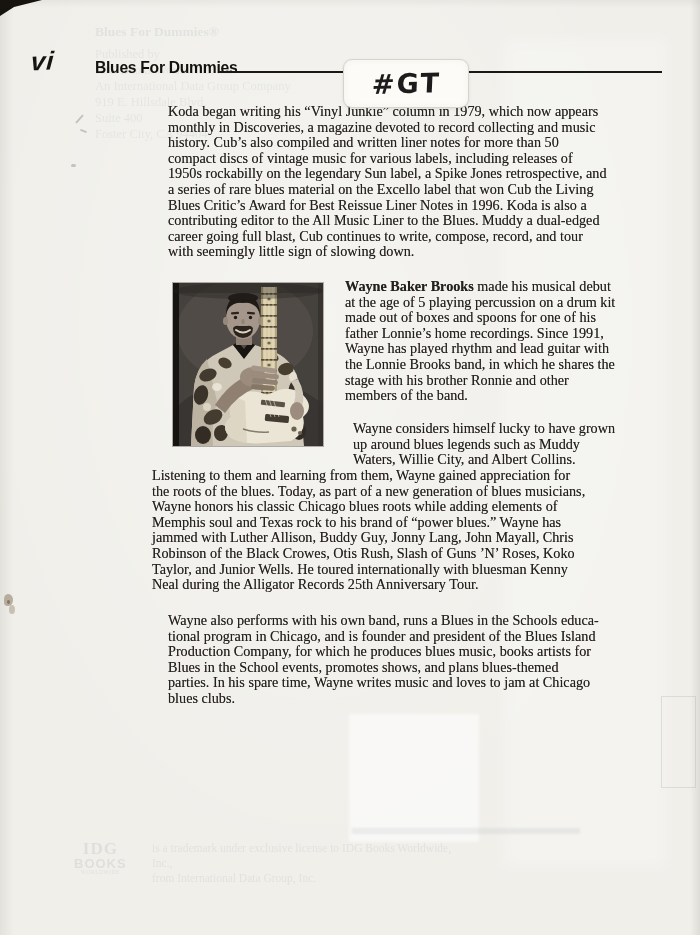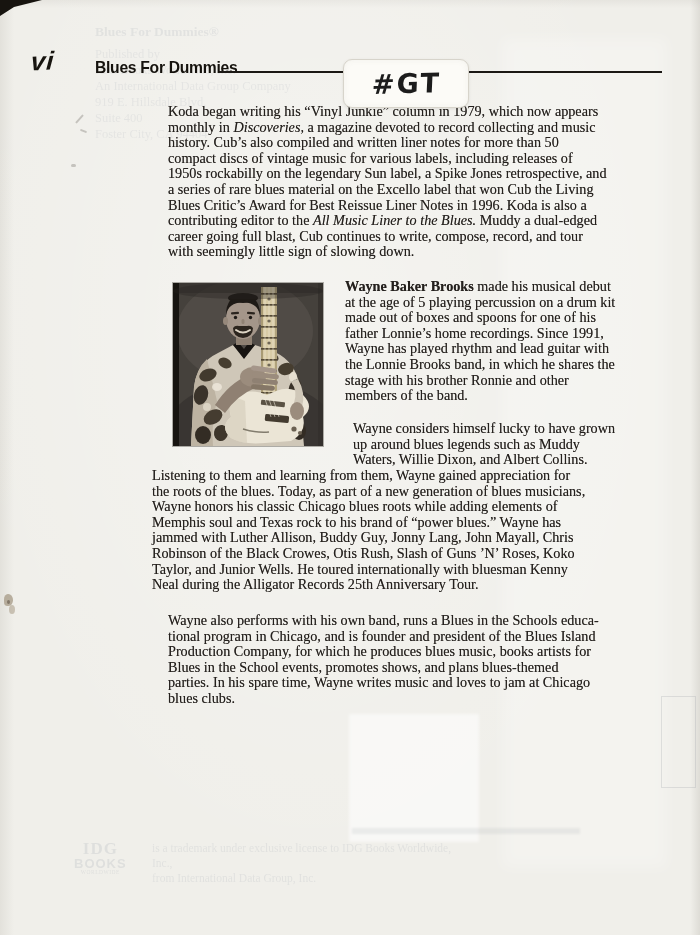--- a/index.html
+++ b/index.html
@@ -13,21 +13,21 @@
       linear-gradient(180deg, rgba(200,197,189,.25) 0px, rgba(200,197,189,0) 8px);
     font-family:"Liberation Serif", serif;
     color:#262220;
   }
   .abs{position:absolute;}
   .body-text{
     font-size:14.2px;line-height:15.6px;color:#24201d;
     white-space:pre-line;text-align:left;
     text-shadow:0 0 .3px rgba(36,32,29,.55);
   }
-  .it{font-style:italic;margin-top:23px;}
+  .it{margin-top:23px;}
   .bd{font-weight:700;}
   .folio{
     left:31px;top:46px;font-family:"Liberation Sans",sans-serif;
     font-weight:700;font-style:italic;font-size:26px;color:#17140f;
     transform:skewX(-6deg) rotate(-2deg);letter-spacing:1px;
   }
   .running-head{
     left:95px;top:58px;font-family:"Liberation Sans",sans-serif;
     font-weight:700;font-size:16.5px;letter-spacing:-.3px;color:#15120d;
     transform:scaleX(.95);transform-origin:left center;white-space:nowrap;
@@ -222,21 +222,21 @@
   <div class="abs body-text" style="left:345px;top:279px;width:332px;"><span class="bd">Wayne Baker Brooks</span><span> made his musical debut
 at the age of 5 playing percussion on a drum kit
 made out of boxes and spoons for one of his
 father Lonnie’s home recordings. Since 1991,
 Wayne has played rhythm and lead guitar with
 the Lonnie Brooks band, in which he shares the
 stage with his brother Ronnie and other
 members of the band.</span></div>
   <div class="abs body-text" style="left:353px;top:421px;width:324px;"><span>Wayne considers himself lucky to have grown
 up around blues legends such as Muddy
-Waters, Willie Dixon, and Albert Collins.</span></div>
+Waters, Willie City, and Albert Collins.</span></div>
   <div class="abs body-text" style="left:152px;top:468px;width:522px;"><span>Listening to them and learning from them, Wayne gained appreciation for
 the roots of the blues. Today, as part of a new generation of blues musicians,
 Wayne honors his classic Chicago blues roots while adding elements of
 Memphis soul and Texas rock to his brand of “power blues.” Wayne has
 jammed with Luther Allison, Buddy Guy, Jonny Lang, John Mayall, Chris
 Robinson of the Black Crowes, Otis Rush, Slash of Guns ’N’ Roses, Koko
 Taylor, and Junior Wells. He toured internationally with bluesman Kenny
 Neal during the Alligator Records 25th Anniversary Tour.</span></div>
   <div class="abs body-text" style="left:168px;top:613px;width:522px;"><span>Wayne also performs with his own band, runs a Blues in the Schools educa-
 tional program in Chicago, and is founder and president of the Blues Island

